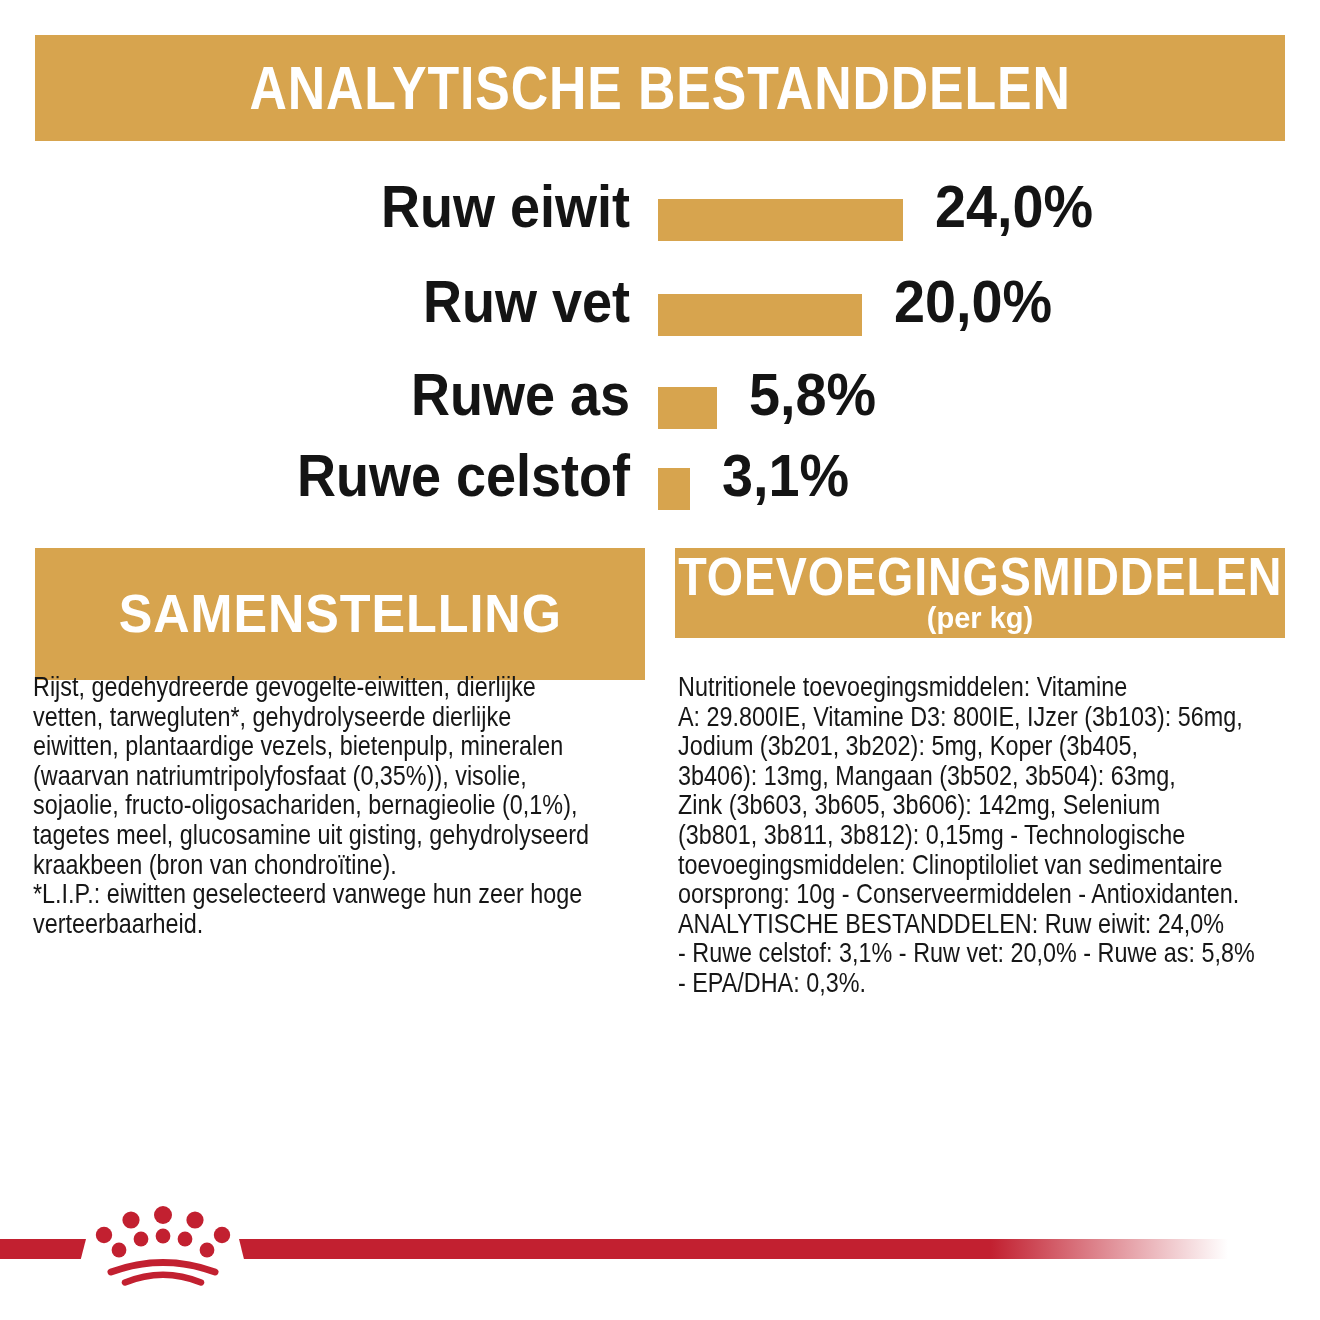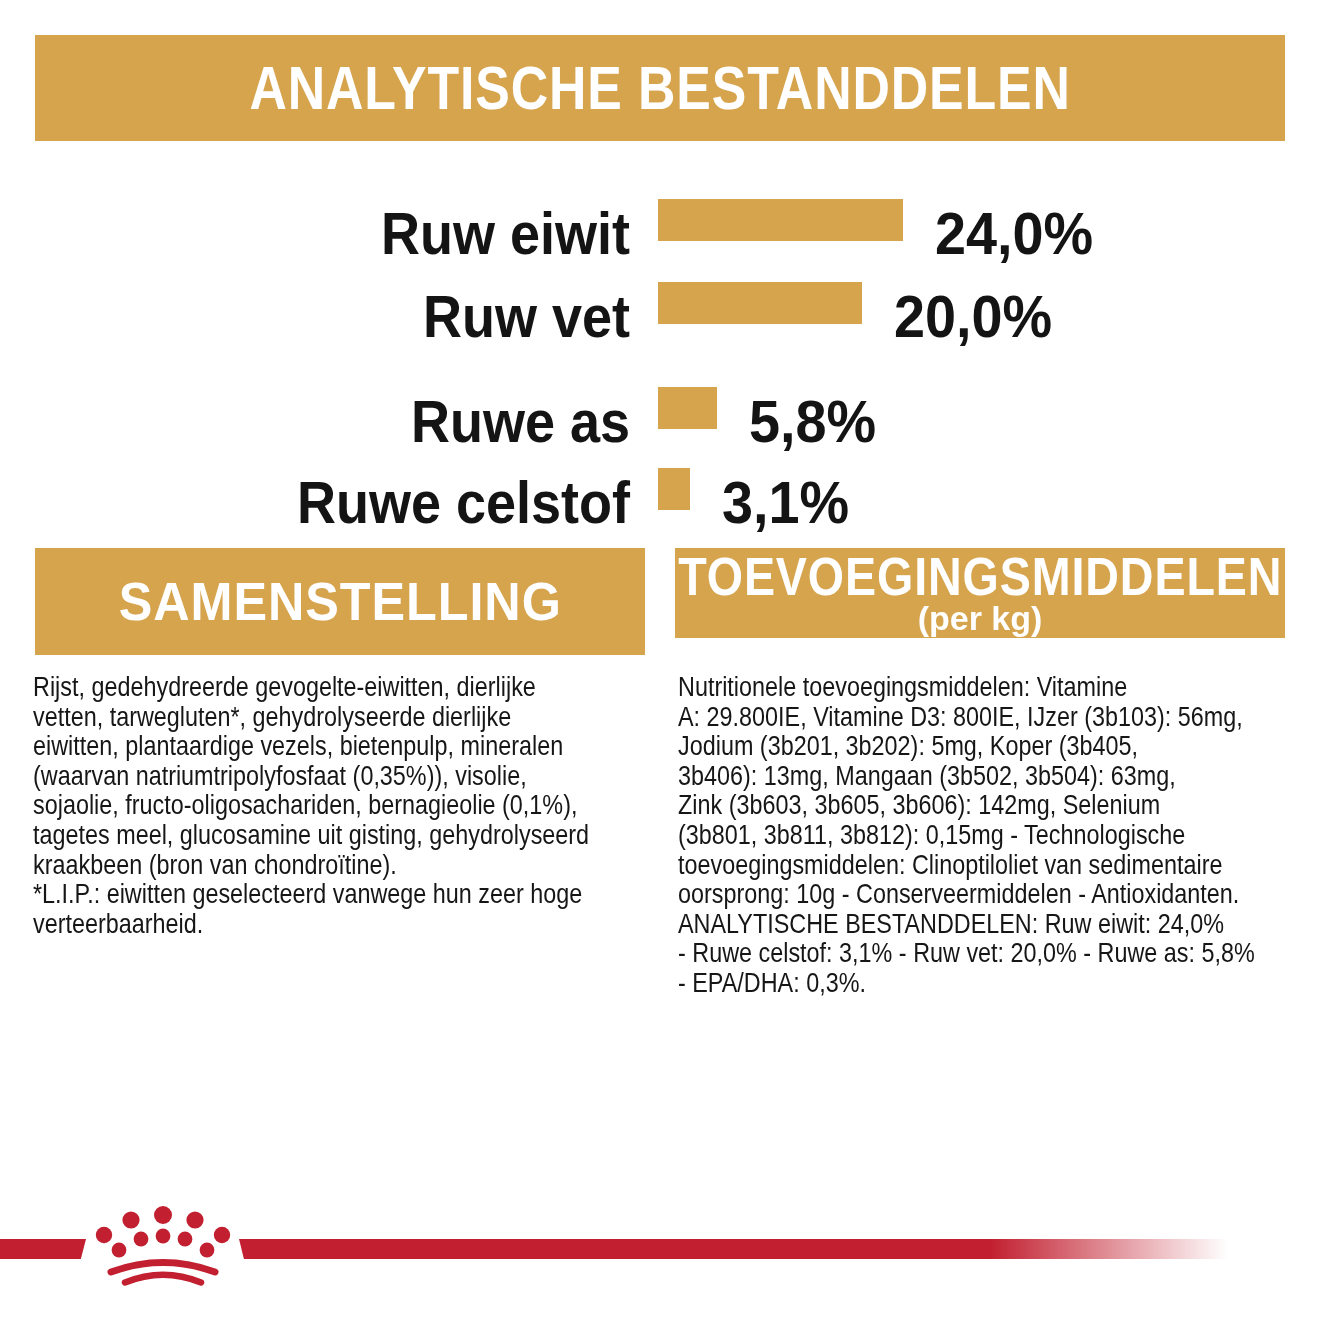--- a/index.html
+++ b/index.html
@@ -6,28 +6,28 @@
   .canvas{
     position:relative;width:1320px;height:1320px;background:#fff;overflow:hidden;
     font-family:"Liberation Sans","DejaVu Sans",sans-serif;color:#141414;
   }
   
   .banner{position:absolute;background:var(--gold);display:flex;flex-direction:column;
     align-items:center;justify-content:center;color:#fff;}
   .top-banner{left:35px;top:35px;width:1250px;height:106px;}
   .top-banner .banner-text{font-size:61px;font-weight:bold;letter-spacing:1px;white-space:nowrap;
     transform:scaleX(.85);transform-origin:center;}
-  .hdr-left{left:35px;top:548px;width:610px;height:107px;}
+  .hdr-left{left:35px;top:548px;width:610px;height:132px;}
   .hdr-right{left:675px;top:548px;width:610px;height:90px;}
   .hdr-title{font-size:53px;font-weight:bold;letter-spacing:1px;white-space:nowrap;
     transform:scaleX(.95);transform-origin:center;line-height:56px;}
   .hdr-title.tight{transform:scaleX(.88);line-height:50px;}
-  .hdr-sub{font-size:34px;font-weight:bold;line-height:32px;}
+  .hdr-sub{font-size:29px;font-weight:bold;line-height:32px;}
   
-  .chart-row{position:absolute;left:0;width:1262px;height:42px;display:flex;align-items:flex-start;}
+  .chart-row{position:absolute;left:0;width:1262px;height:42px;display:flex;align-items:flex-end;}
   .chart-label{flex:0 0 630px;text-align:right;font-size:60px;font-weight:bold;white-space:nowrap;
     transform:scaleX(.9);transform-origin:right center;}
   .chart-bar{margin-left:28px;height:42px;background:var(--gold);flex:0 0 auto;}
   .chart-value{margin-left:32px;font-size:60px;font-weight:bold;white-space:nowrap;
     transform:scaleX(.93);transform-origin:left center;}
   
   .body-text{position:absolute;top:672px;width:724px;font-size:27.5px;line-height:29.6px;
     white-space:pre-line;transform:scaleX(.85);transform-origin:0 0;color:#161616;}
   .body-left{left:33px;}
   .body-right{left:678px;}
@@ -48,21 +48,21 @@
   <header class="banner top-banner">
     <span class="banner-text">ANALYTISCHE BESTANDDELEN</span>
   </header>
 
   <section>
     <div class="chart-row" style="top:199px">
       <div class="chart-label">Ruw eiwit</div>
       <div class="chart-bar" style="width: 245px;"></div>
       <div class="chart-value">24,0%</div>
     </div>
-    <div class="chart-row" style="top:282px">
+    <div class="chart-row" style="top:294px">
       <div class="chart-label">Ruw vet</div>
       <div class="chart-bar" style="width: 204px;"></div>
       <div class="chart-value">20,0%</div>
     </div>
     <div class="chart-row" style="top:387px">
       <div class="chart-label">Ruwe as</div>
       <div class="chart-bar" style="width: 59px;"></div>
       <div class="chart-value">5,8%</div>
     </div>
     <div class="chart-row" style="top:468px">

